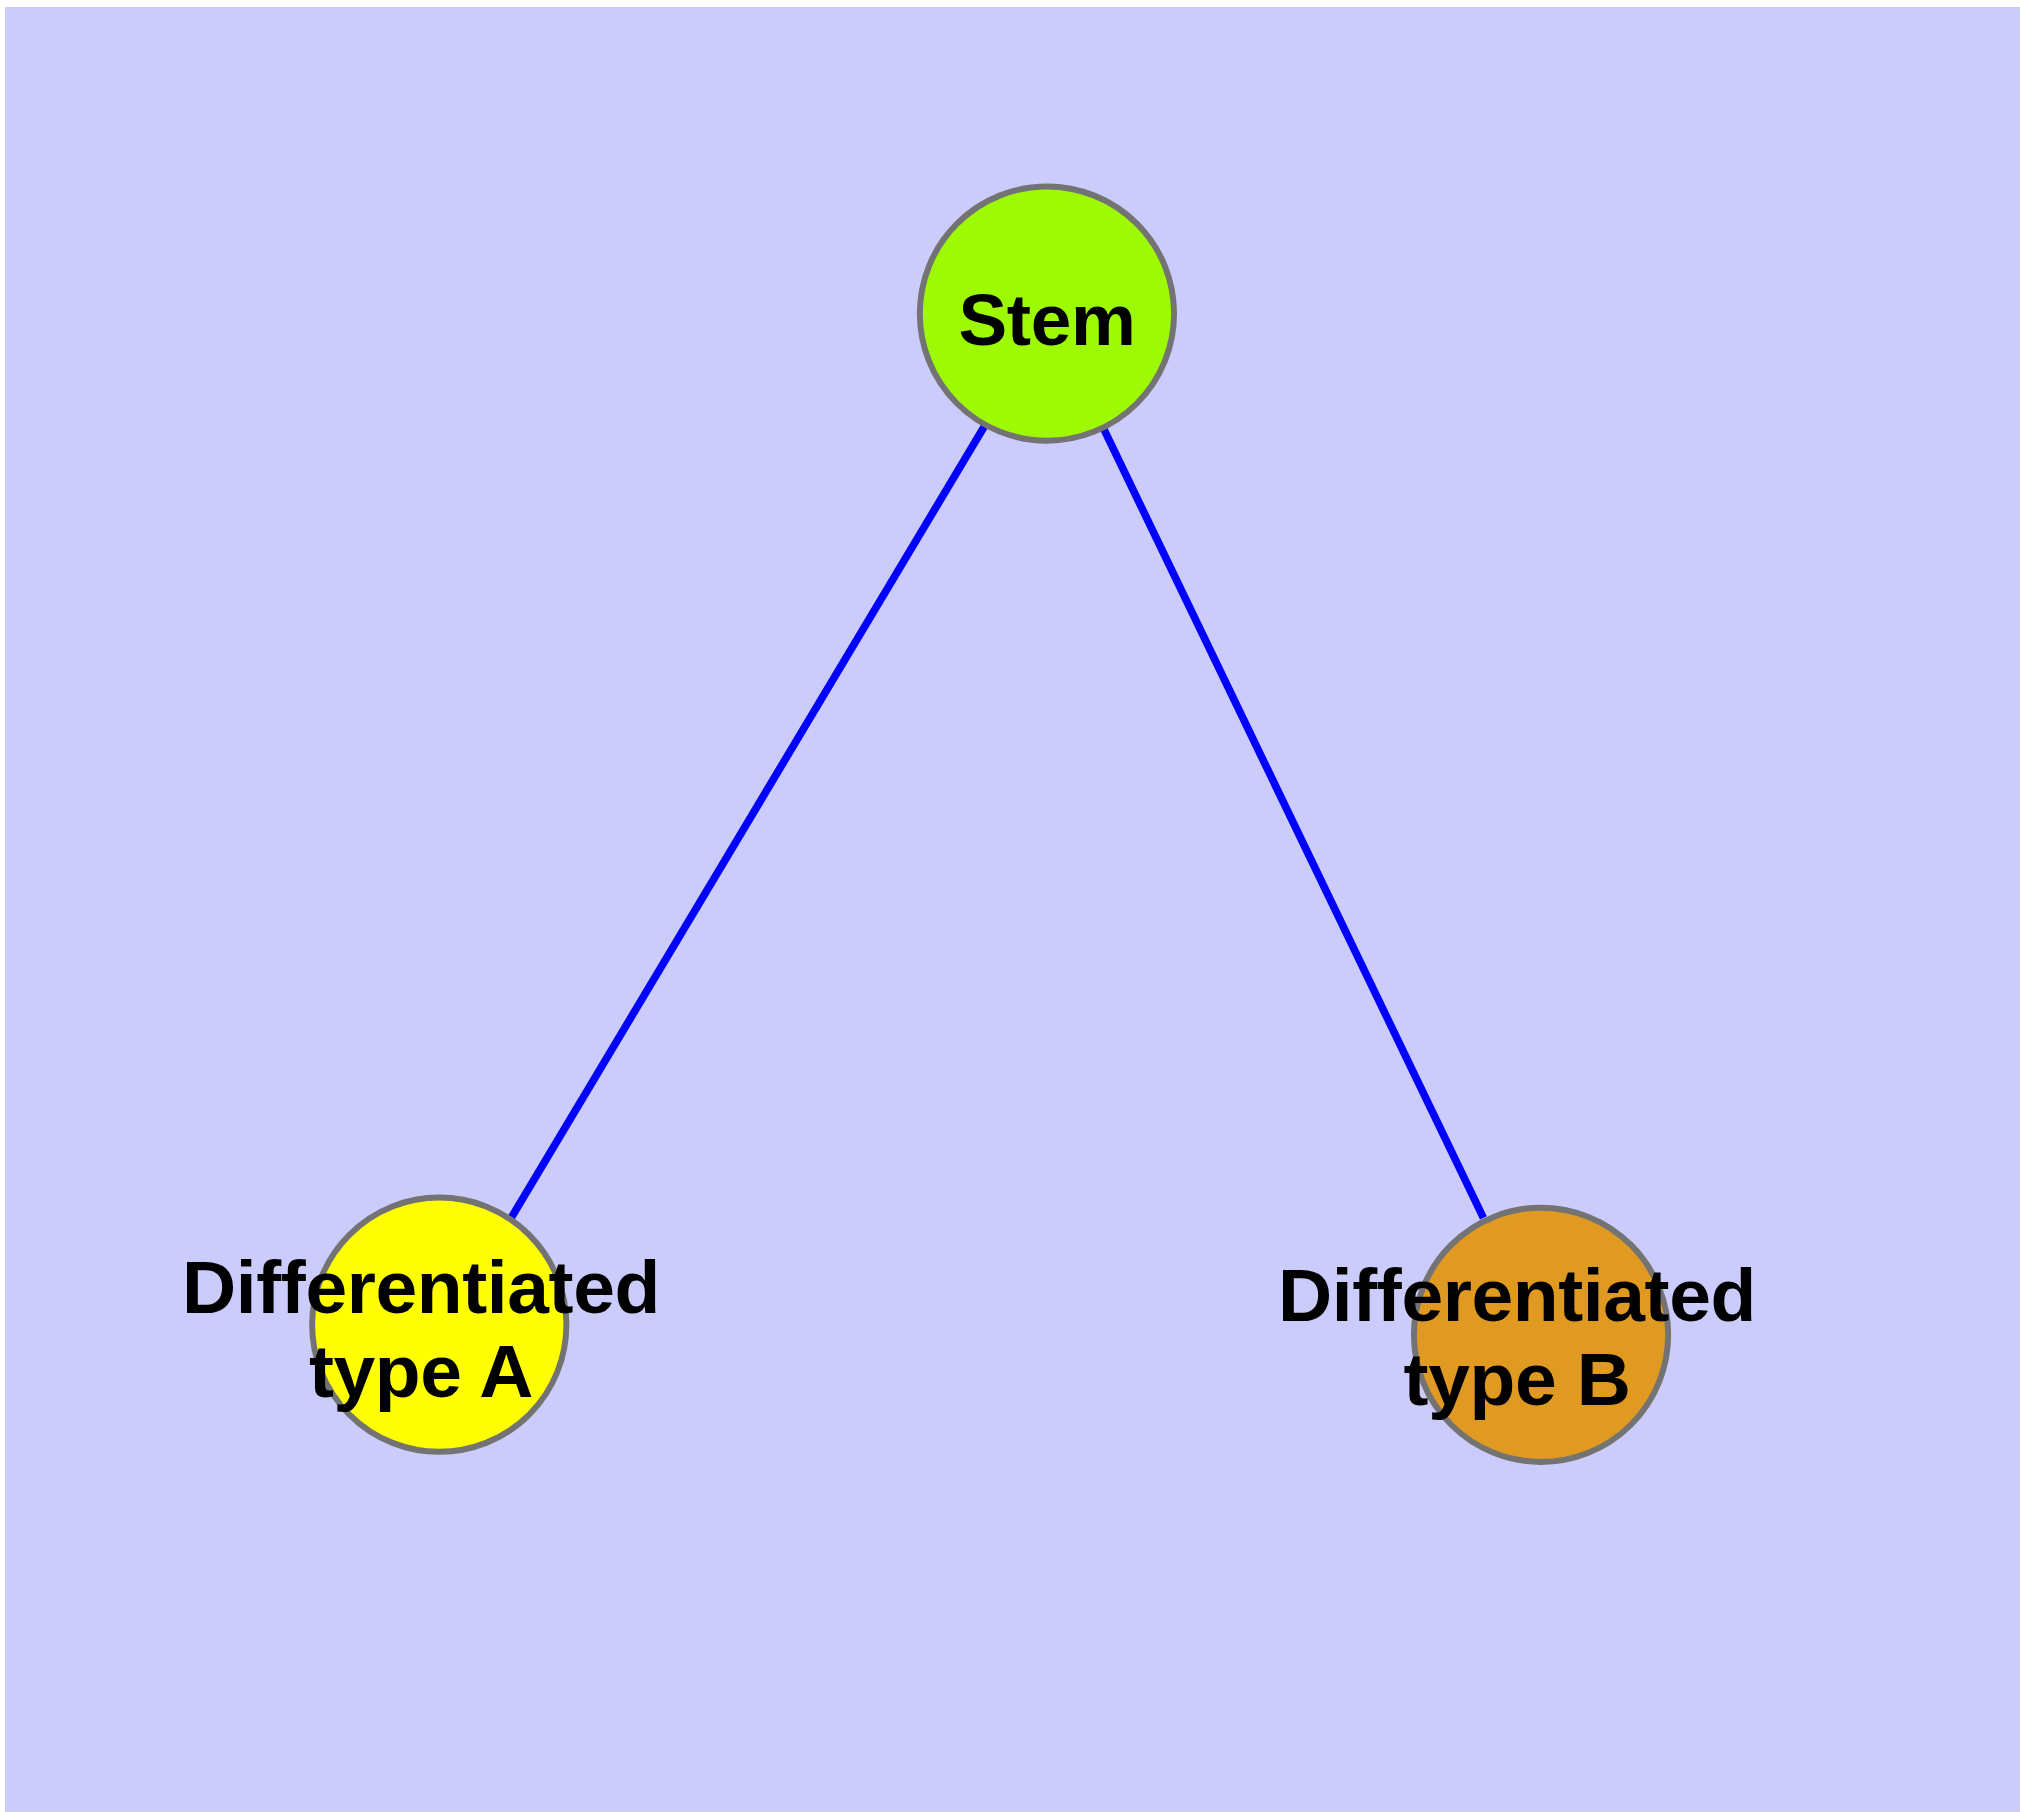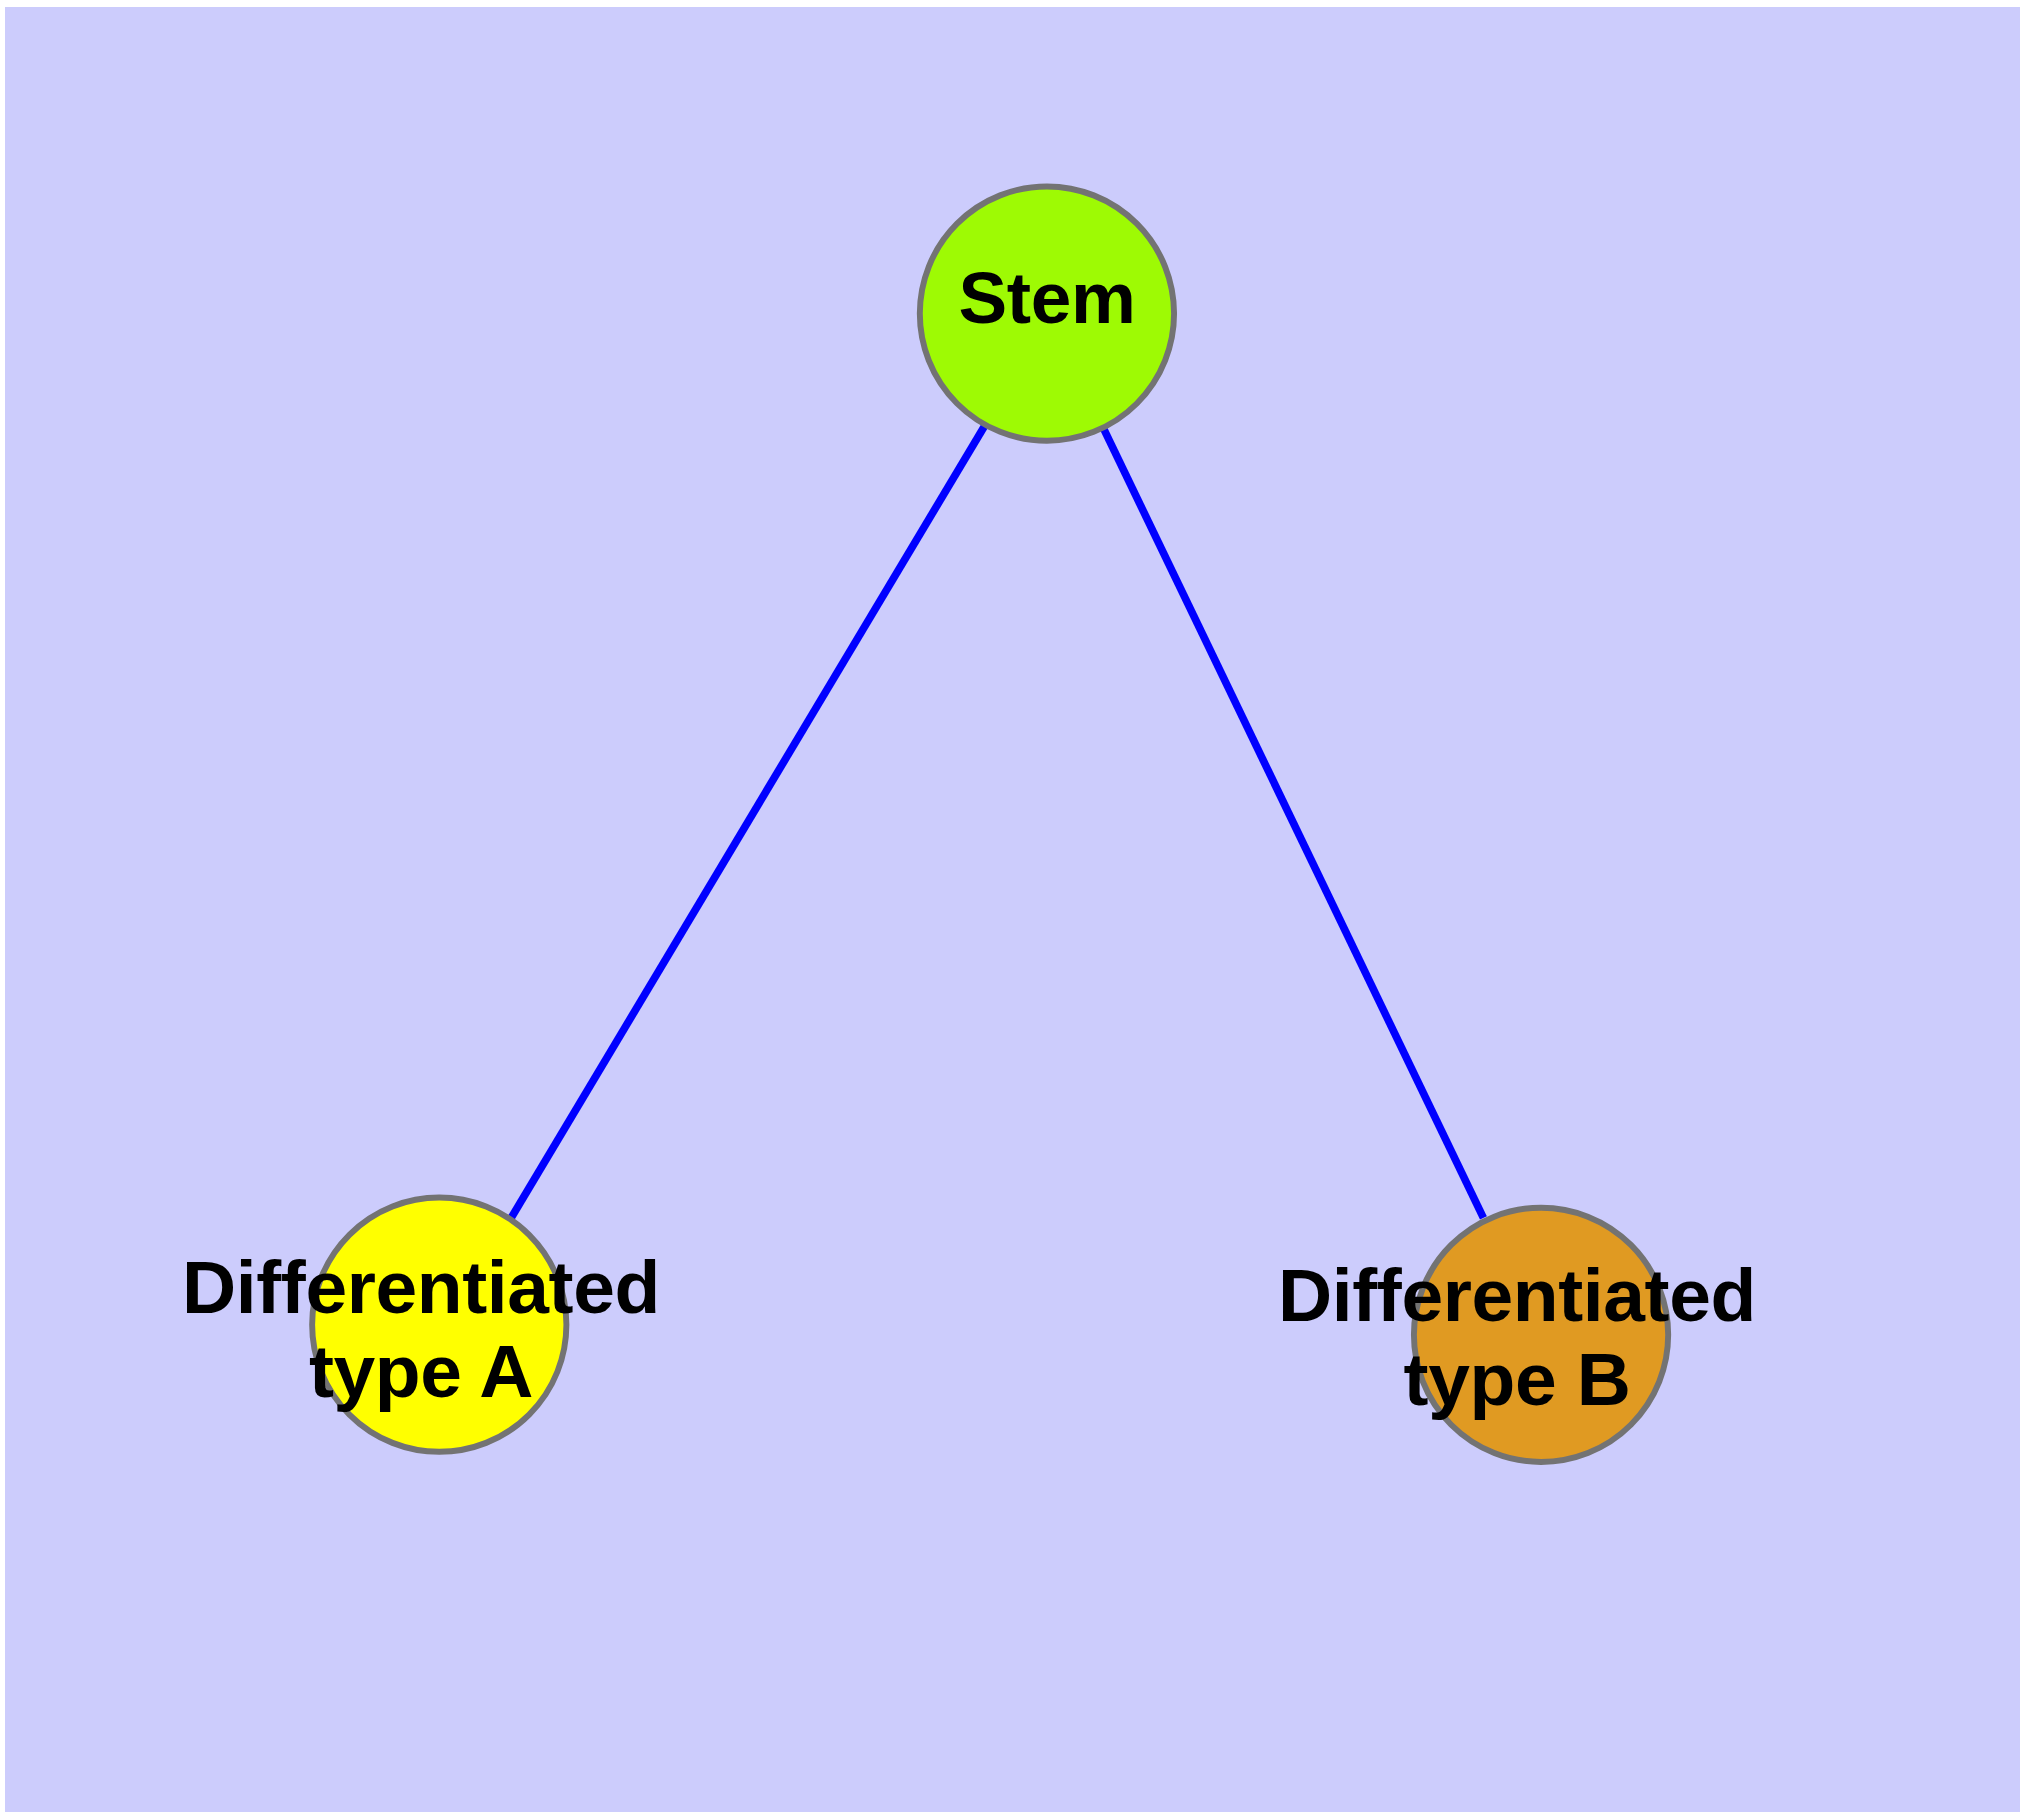--- a/index.html
+++ b/index.html
@@ -48,21 +48,21 @@
     font-weight: bold;
     text-align: center;
     line-height: 1.12;
     white-space: pre;
     letter-spacing: -0.4px;
     pointer-events: none;
   }
   #label-stem {
     font-size: 73px;
     left: 1047px;
-    top: 298px;
+    top: 320px;
     transform: translate(-50%, -50%);
   }
   #label-type-a {
     font-size: 75px;
     left: 421px;
     top: 1329px;
     transform: translate(-50%, -50%);
   }
   #label-type-b {
     font-size: 75px;

